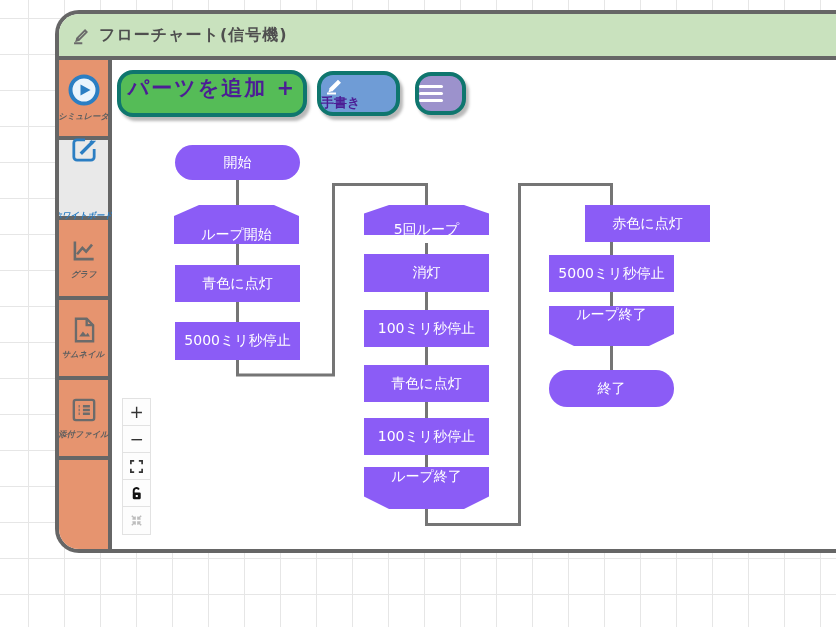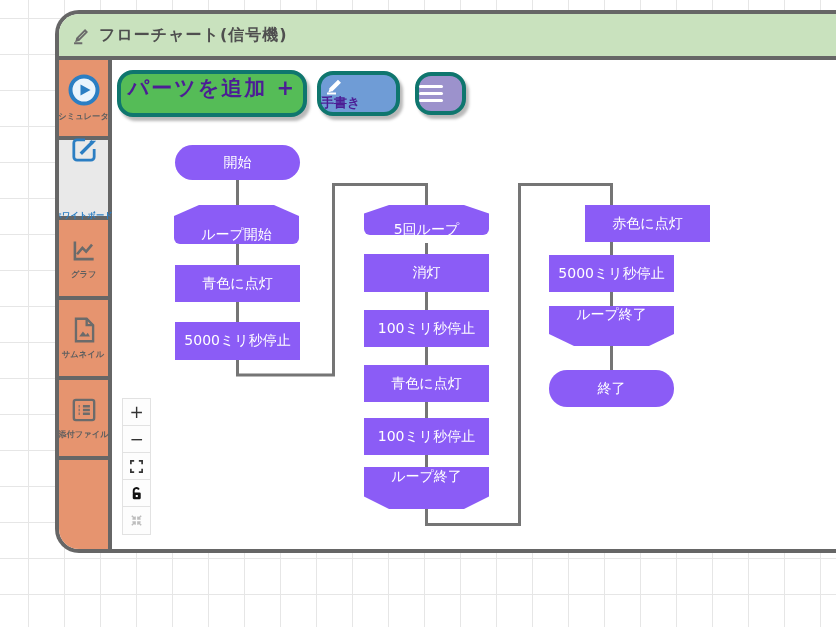--- a/index.html
+++ b/index.html
@@ -41,21 +41,21 @@
   
   .sidebar {
     width: 53px; background: #e6946f;
     border-right: 4px solid #666666;
     flex-shrink: 0;
   }
   .side-tab {
     height: 80px; border-bottom: 4px solid #666666;
     display: flex; flex-direction: column;
     align-items: center; justify-content: center; gap: 3px;
-    cursor: pointer; overflow: visible;
+    cursor: pointer; overflow: visible; font-style: italic;
   }
   .side-tab .tab-label {
     font-size: 9px; color: #5f5f5f; white-space: nowrap;
     transform: scale(.92); font-weight: bold;
   }
   .side-tab.active { background: #e9e9e9; gap: 44px; }
   .side-tab.active .tab-label { color: #2b7ec3; }
   
   .canvas {
     position: relative; flex: 1; background: #ffffff; overflow: hidden;
@@ -90,21 +90,20 @@
   .node {
     position: absolute; width: 125px;
     background: #8b5cf6; color: #ffffff;
     display: flex; align-items: center; justify-content: center;
     font-size: 14px; cursor: move; text-align: center;
   }
   .node.terminal { border-radius: 18px; }
   .node.loop-start {
     clip-path: polygon(0% 28%, 20% 0%, 80% 0%, 100% 28%, 100% 100%, 0% 100%);
     padding-top: 20px;
-    border-radius: 6px;
   }
   .node.loop-end {
     clip-path: polygon(0% 0%, 100% 0%, 100% 70%, 80% 100%, 20% 100%, 0% 70%);
     padding-bottom: 23px;
   }
   .connector-layer { position: absolute; left: 0; top: 0; pointer-events: none; }
   
   .zoom-controls {
     position: absolute; left: 10px; top: 338px; width: 29px;
     background: #ffffff; border: 1px solid #e2e2e2;

